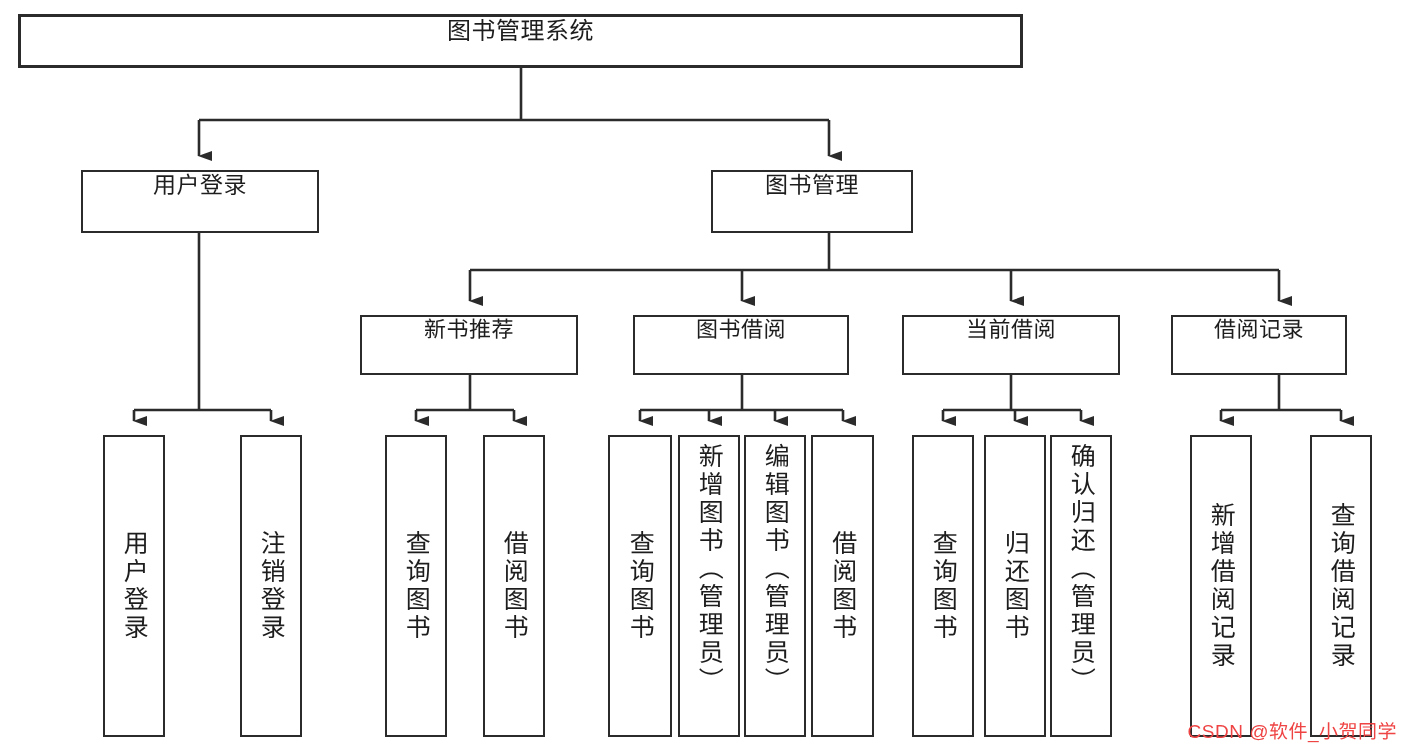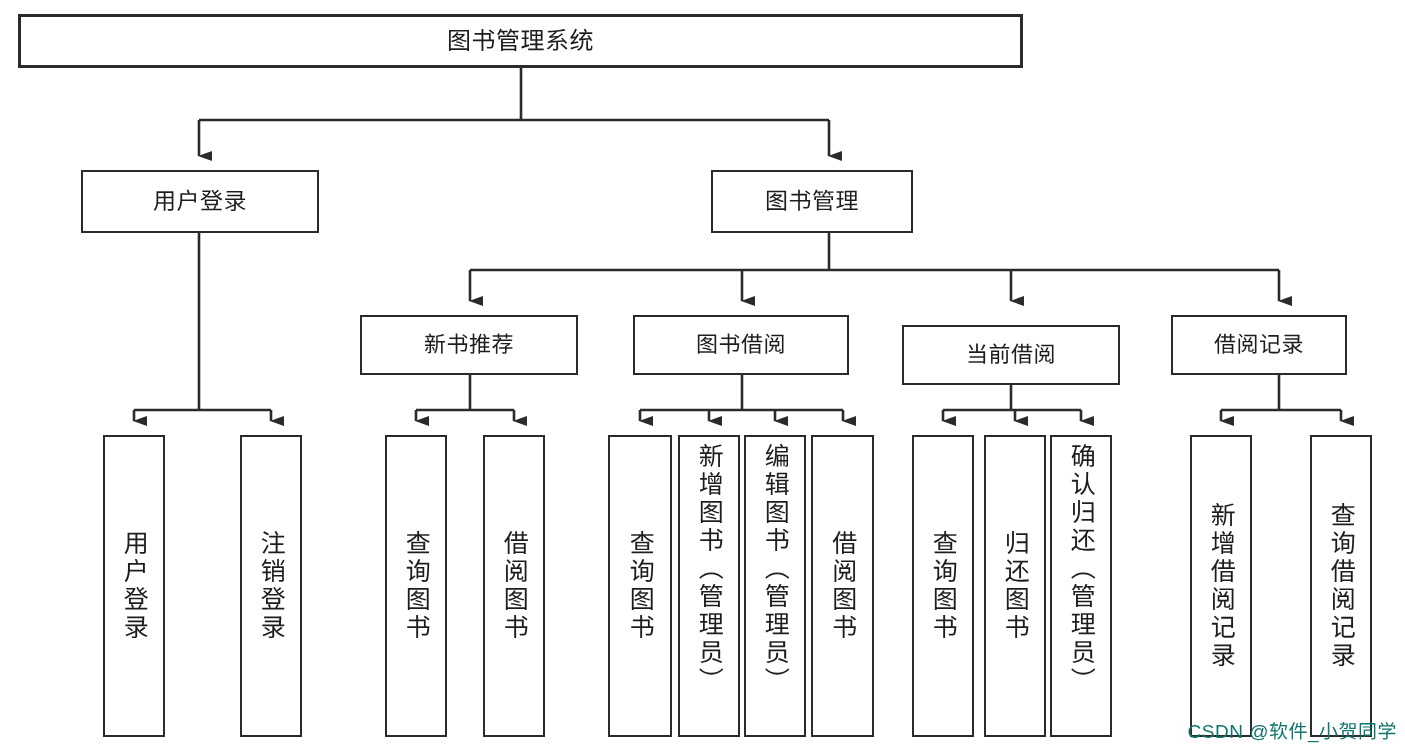--- a/index.html
+++ b/index.html
@@ -23,21 +23,21 @@
     width:1405px; height:747px;
     pointer-events:none;
   }
   
   .node{
     position:absolute;
     box-sizing:border-box;
     background:#ffffff;
     border:2.5px solid #2b2b2b;
     display:flex;
-    align-items:center;
+    align-items:flex-start;
     justify-content:center;
     z-index:2;
   }
   .node .label{
     display:block;
     text-align:center;
     line-height:1.18;
     letter-spacing:.5px;
     color:#1d1d1d;
     white-space:nowrap;
@@ -67,21 +67,21 @@
   .node.leaf.center-v{
     align-items:center;
     padding-top:0;
   }
   
   #watermark{
     position:absolute;
     right:8px;
     bottom:4px;
     font-size:19px;
-    color:#0f766e;
+    color:#ef4444;
     letter-spacing:.5px;
     z-index:3;
     white-space:nowrap;
     user-select:none;
   }
 </style>
 </head>
 <body>
 
 <div id="canvas">
@@ -148,21 +148,21 @@
   <div class="node lvl2" id="lvl2-1" style="left: 711px; top: 170px; width: 202px; height: 63px;">
     <span class="label">图书管理</span>
   </div>
 
   <div class="node lvl3" id="lvl3-1" style="left: 633px; top: 315px; width: 216px; height: 60px;">
     <span class="label">图书借阅</span>
   </div>
   <div class="node lvl3" id="lvl3-0" style="left: 360px; top: 315px; width: 218px; height: 60px;">
     <span class="label">新书推荐</span>
   </div>
-  <div class="node lvl3" id="lvl3-2" style="left: 902px; top: 315px; width: 218px; height: 60px; margin-top: 10px;">
+  <div class="node lvl3" id="lvl3-2" style="left: 902px; top: 315px; width: 218px; height: 60px;">
     <span class="label">当前借阅</span>
   </div>
   <div class="node lvl3" id="lvl3-3" style="left: 1171px; top: 315px; width: 176px; height: 60px;">
     <span class="label">借阅记录</span>
   </div>
 
   <div class="node leaf center-v" id="leaf-0" style="left: 103px; top: 435px; width: 62px; height: 302px;">
       <span class="label">用户登录</span>
     </div>
   <div class="node leaf center-v" id="leaf-1" style="left: 240px; top: 435px; width: 62px; height: 302px;">

